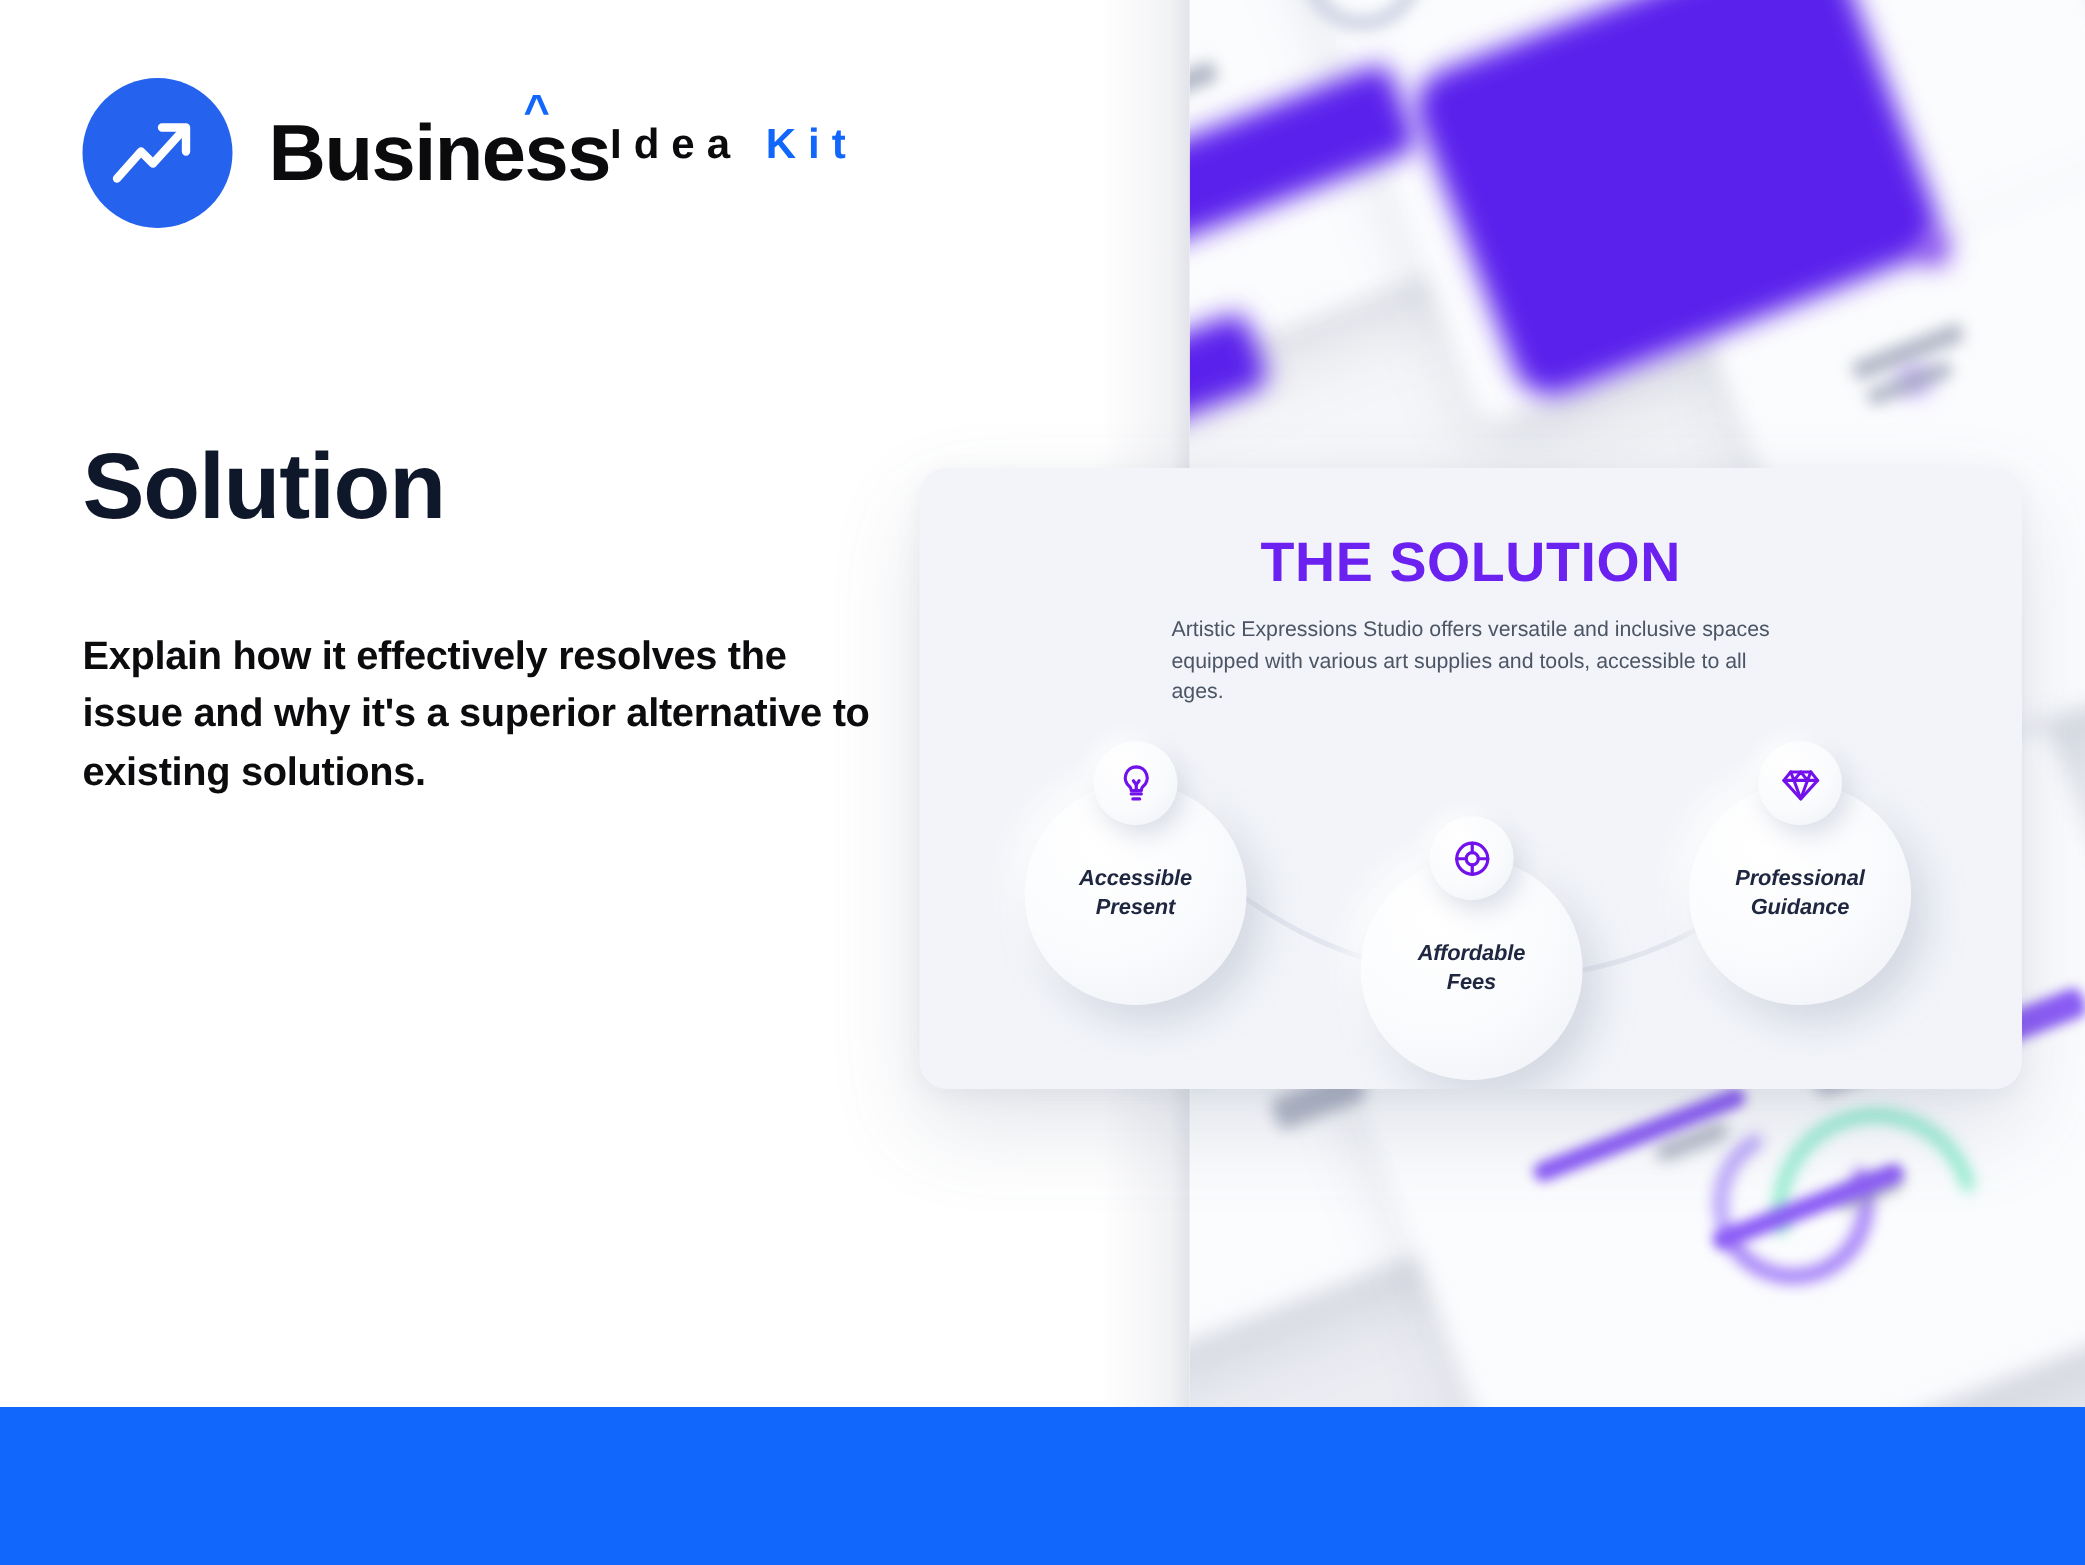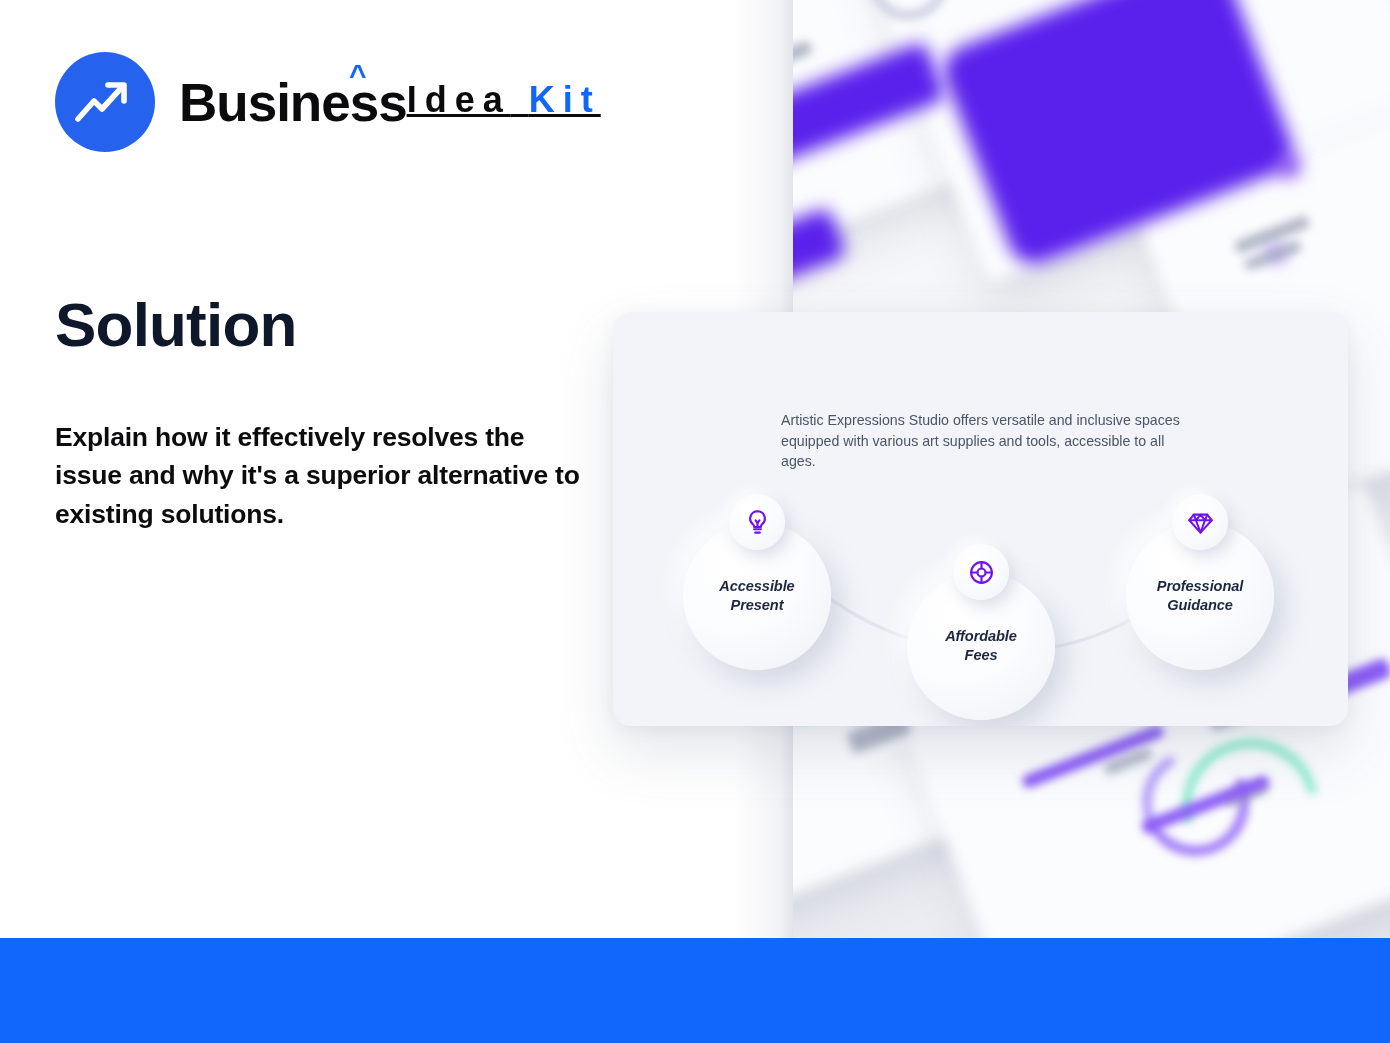--- a/index.html
+++ b/index.html
@@ -66,27 +66,26 @@
   }
   .logo-line1 .hat {
     position: absolute;
     left: 170px; top: -16px;
     color: #1167fb;
     font-size: 30px;
     font-weight: 700;
   }
   .logo-line2 {
     margin-top: 6px;
-    font-size: 36px;
+    font-size: 28px;
     font-weight: 700;
     letter-spacing: 8px;
     color: #0b0b0d;
     display: flex;
     gap: 0;
-    text-decoration: underline;
   }
   .logo-line2 .kit { color: #1167fb; }
 
   
   .headline {
     position: absolute;
     left: 55px; top: 294px;
     font-size: 62px;
     font-weight: 700;
     color: #0f172a;
@@ -366,20 +365,21 @@
     </div>
 
     <div class="headline">Solution</div>
 
     <div class="body-block">
       <p class="body-p">Explain how it effectively resolves the issue and why it's a superior alternative to existing solutions.</p>
     </div>
   </div>
 
   <div class="solution-card">
+    <div class="card-title">THE SOLUTION</div>
     <div class="card-sub">Artistic Expressions Studio offers versatile and inclusive spaces equipped with various art supplies and tools, accessible to all ages.</div>
 
     <div class="nodes">
 
       <svg class="connector" viewBox="0 0 735 254">
         <path d="M205 118 C 250 152, 290 168, 335 176" stroke="#e2e5ee" stroke-width="3.5" fill="none" stroke-linecap="round"></path>
         <path d="M436 176 C 482 168, 520 150, 562 120" stroke="#e2e5ee" stroke-width="3.5" fill="none" stroke-linecap="round"></path>
       </svg>
 
       <div class="grp grp1">

